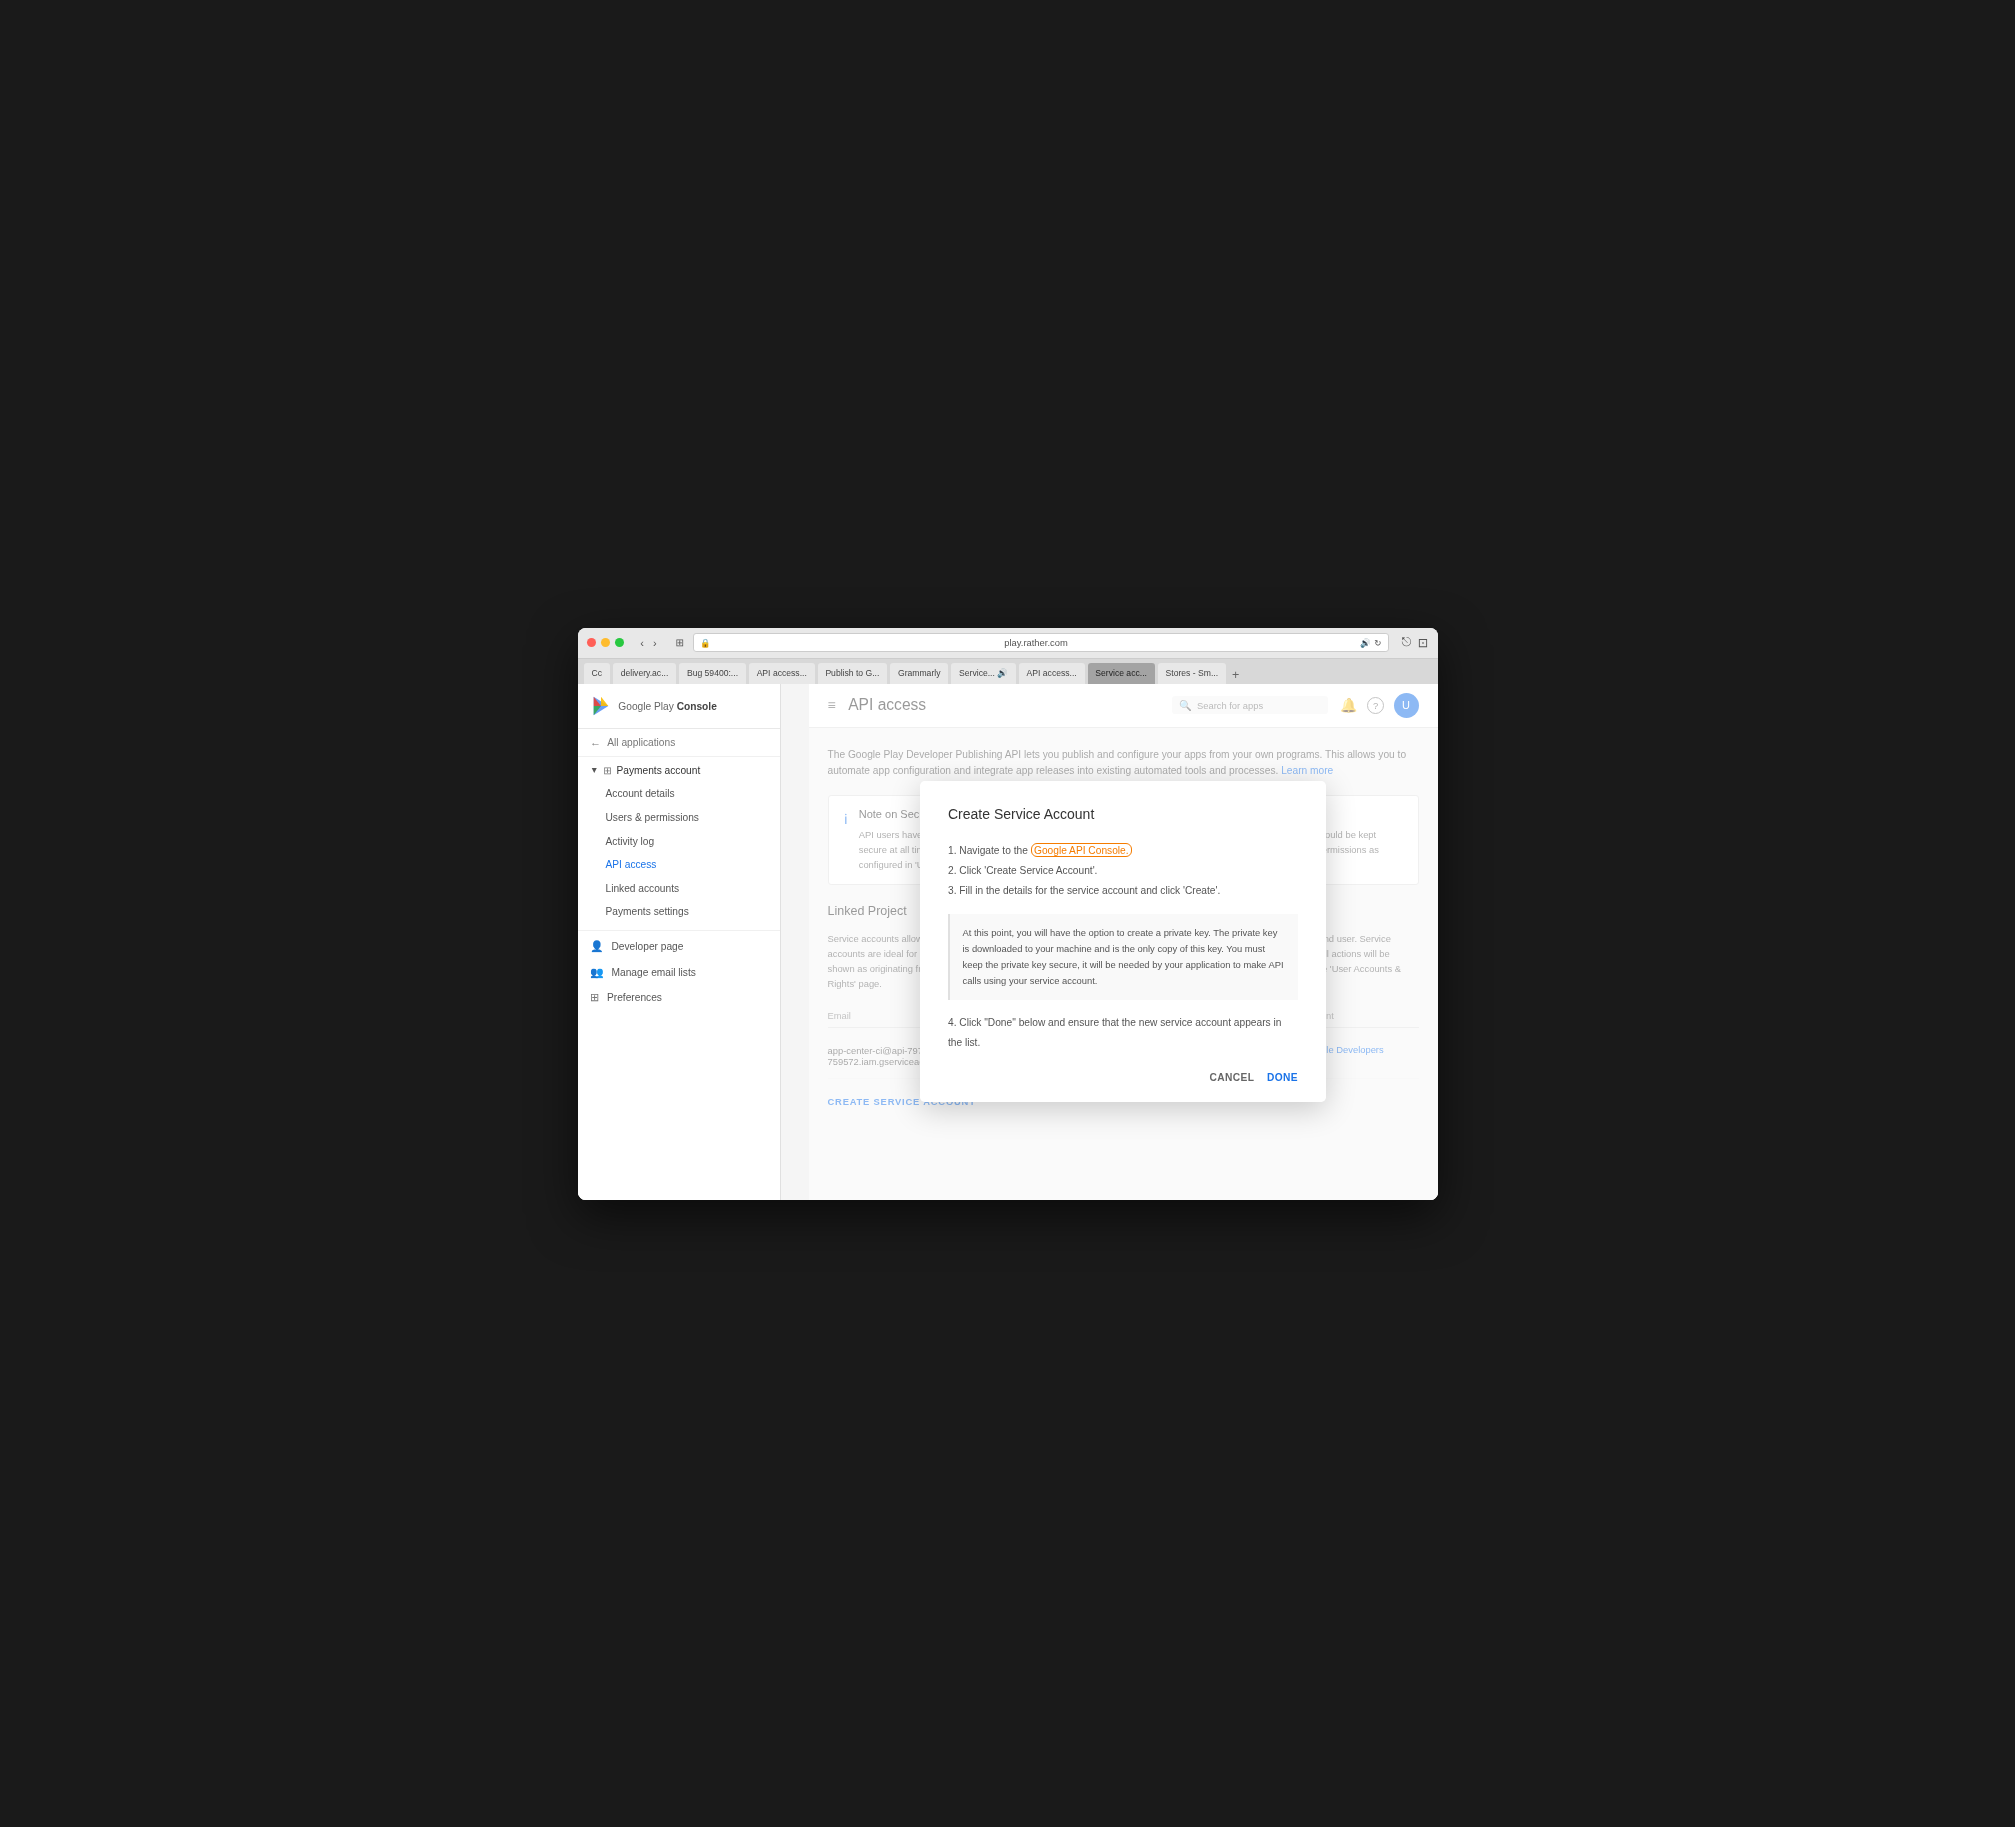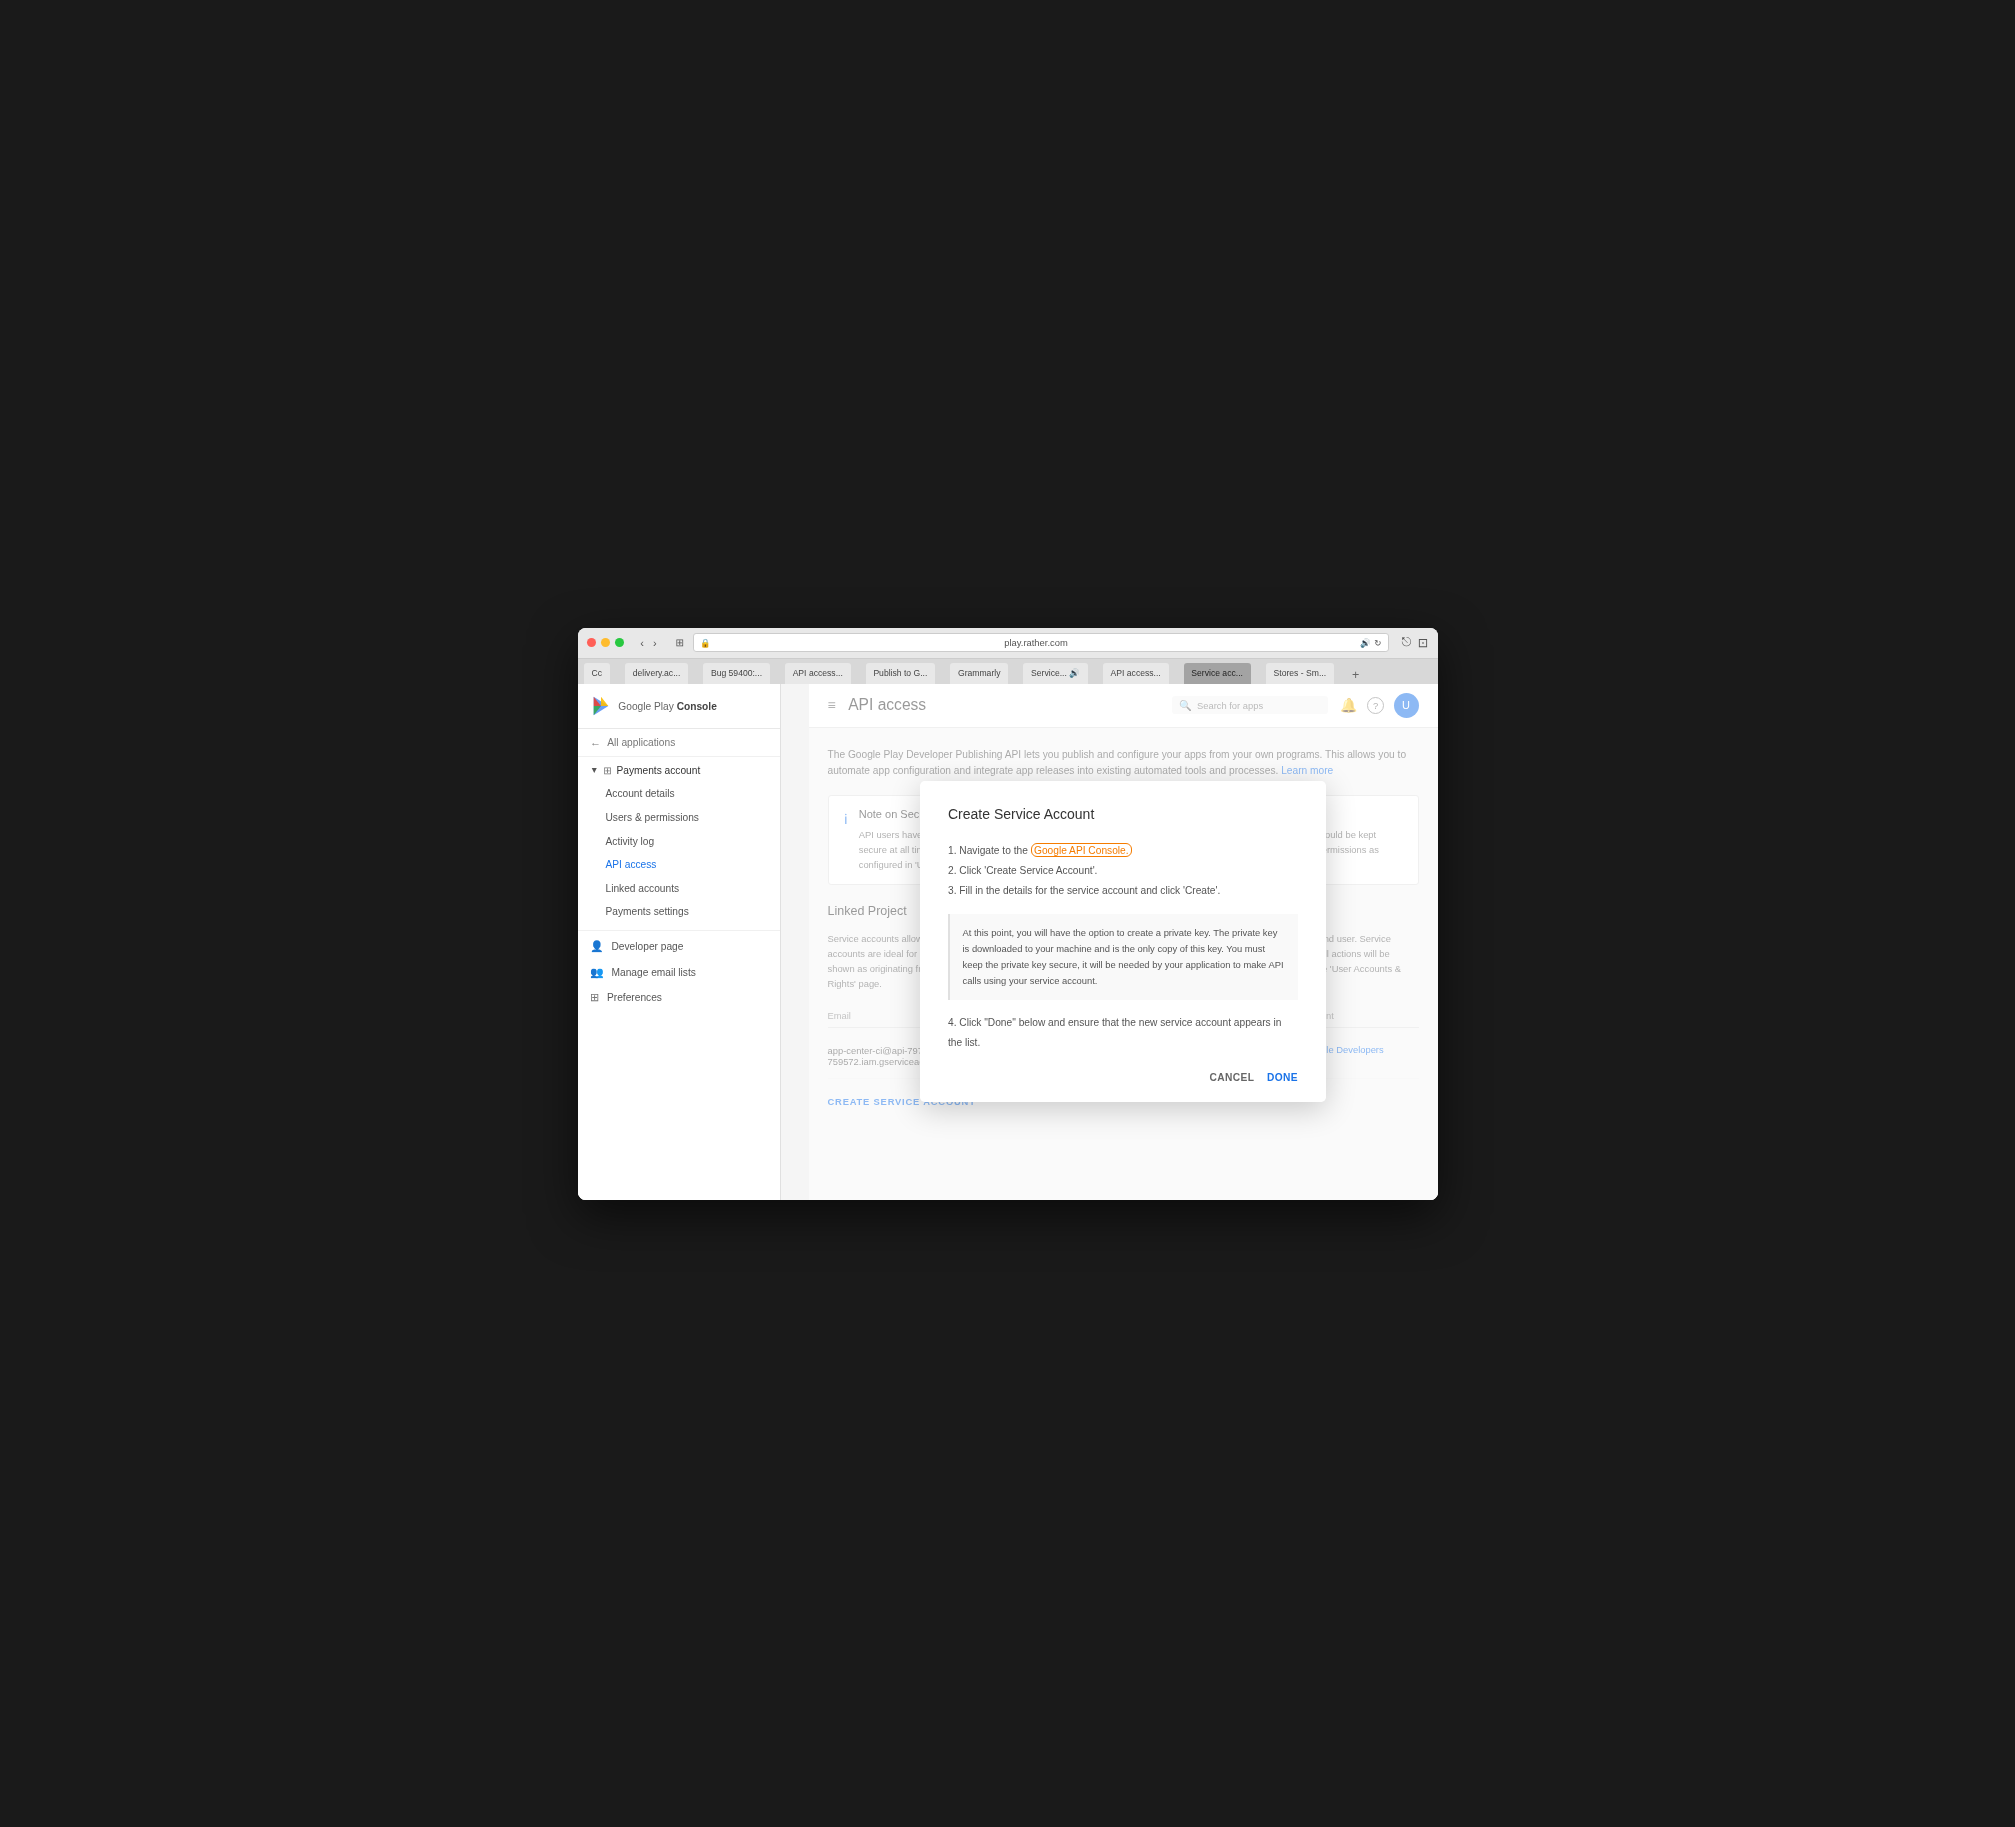--- a/index.html
+++ b/index.html
@@ -81,21 +81,21 @@
       gap: 6.3px;
       margin-left: 6.3px;
     }
     
     .tabs-bar {
       background: #d8d8d8;
       height: 25px;
       display: flex;
       align-items: flex-end;
       padding: 0 6.3px;
-      gap: 15px;
+      gap: 3px;
       overflow: hidden;
     }
     .tab-item {
       background: #e8e8e8;
       border-radius: 3.1px 3.1px 0 0;
       padding: 3.1px 7.8px;
       font-size: 8.6px;
       color: #444;
       cursor: pointer;
       white-space: nowrap;

